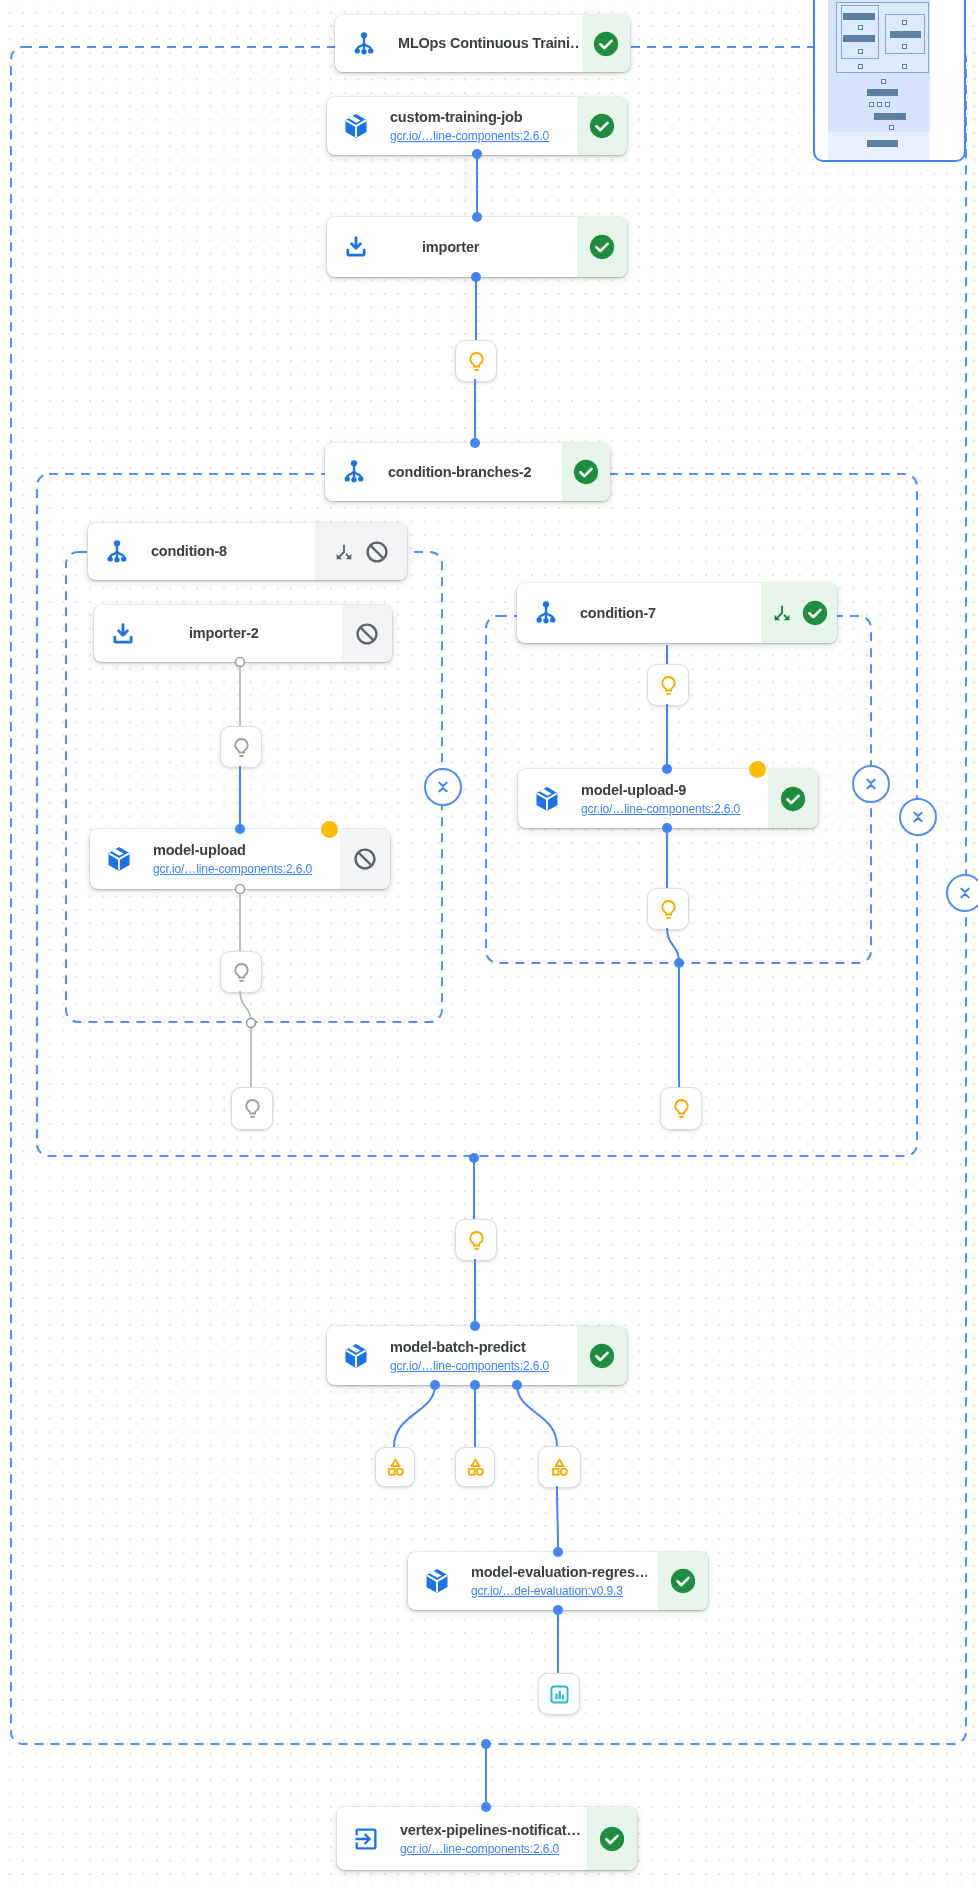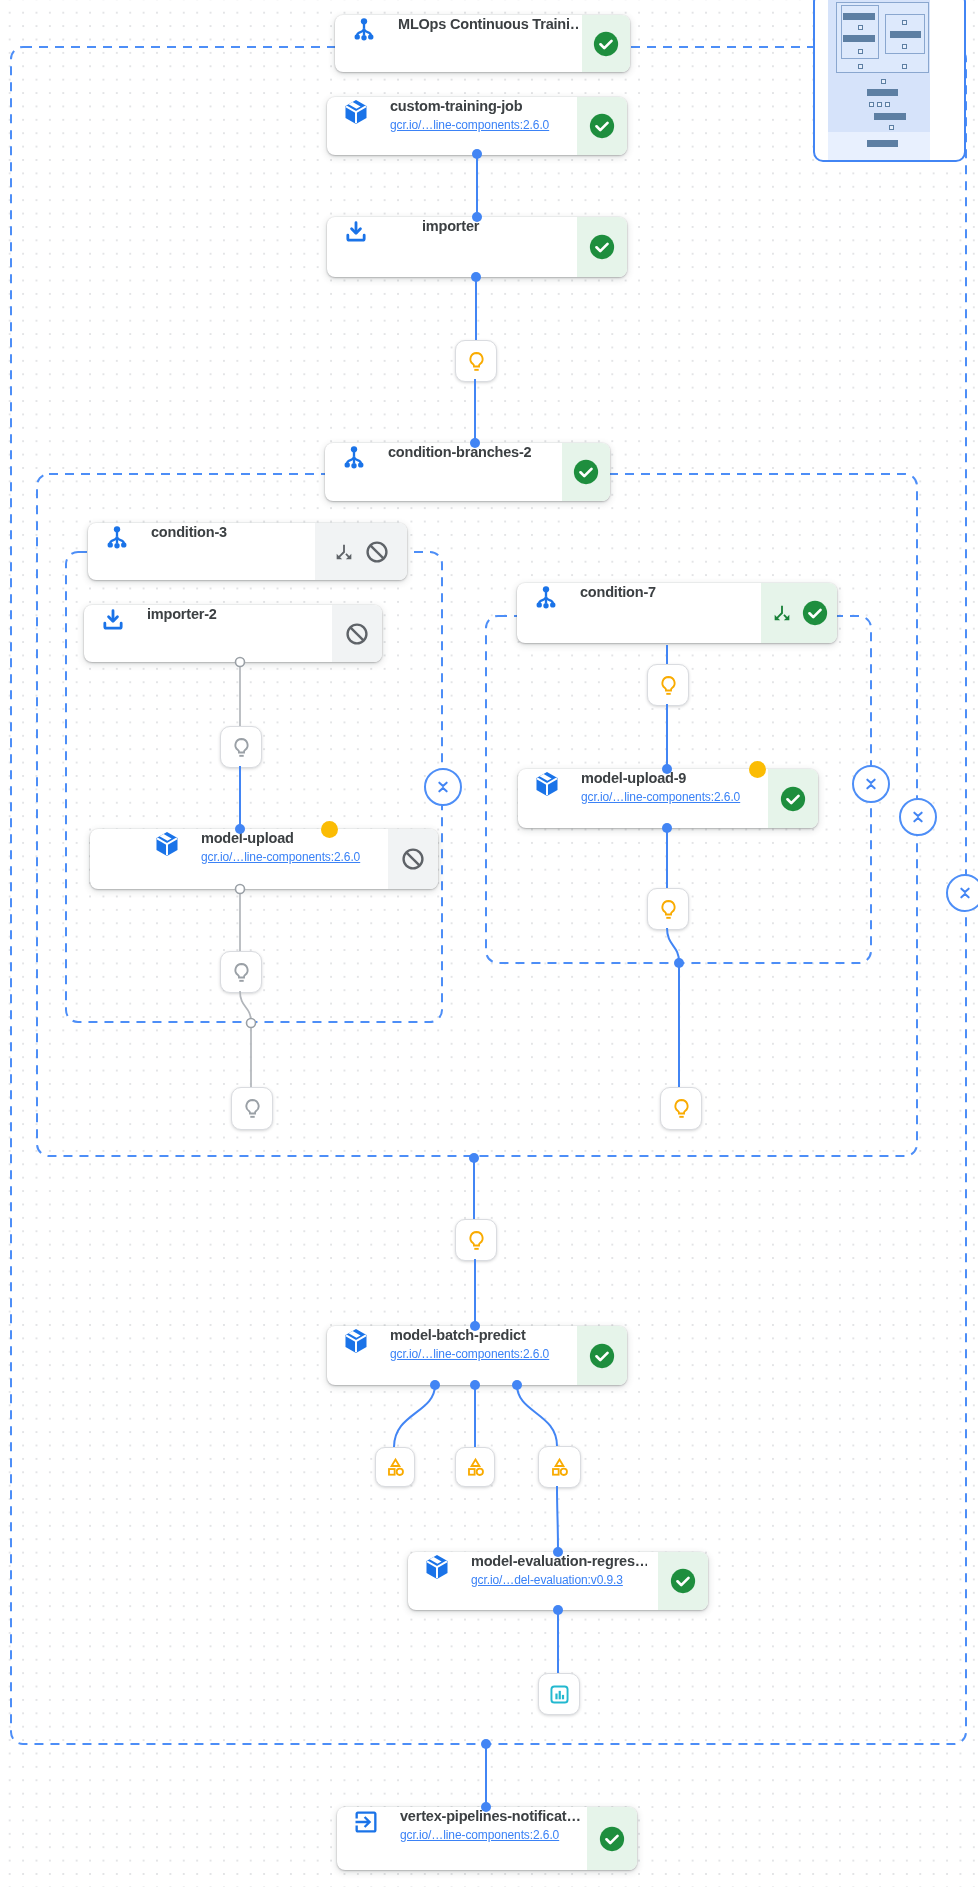--- a/index.html
+++ b/index.html
@@ -6,21 +6,21 @@
   body{width:978px;height:1887px;position:relative;overflow:hidden;background:#fff;
        font-family:"Liberation Sans",sans-serif;}
   .canvas{position:absolute;inset:0;
     background-image:radial-gradient(circle,#e3e4e6 1.4px,transparent 1.5px);
     background-size:13.4px 13.4px;background-position:3px 6px;}
   svg.layer{position:absolute;left:0;top:0;pointer-events:none;}
   #groups{z-index:1;}
   #edges{z-index:3;}
   .node{position:absolute;z-index:2;background:#fff;border-radius:8px;
     box-shadow:0 0 0 1px rgba(0,0,0,.03),0 1px 2px rgba(60,64,67,.3),0 2px 6px 1px rgba(60,64,67,.15);
-    display:flex;align-items:flex-start;}
+    display:flex;align-items:center;}
   .nicon{width:30px;height:30px;margin-left:14px;flex:0 0 auto;display:flex;align-items:center;justify-content:center;}
   .nicon svg{width:28px;height:28px;}
   .ntext{margin-left:19px;flex:1;min-width:0;overflow:hidden;}
   .ntitle{font-size:14.5px;font-weight:700;color:#3c4043;letter-spacing:-.2px;white-space:nowrap;overflow:hidden;line-height:19px;}
   .nsub{font-size:12px;color:#3b82f6;letter-spacing:-.1px;white-space:nowrap;overflow:hidden;line-height:16px;margin-top:1px;text-decoration:underline;}
   .nstatus{position:absolute;right:0;top:0;bottom:0;border-radius:0 8px 8px 0;
     display:flex;align-items:center;justify-content:center;gap:9px;}
   .nstatus.green{background:#e6f4ea;}
   .nstatus.gray{background:#f1f3f4;}
   .nstatus svg{display:block;}
@@ -191,49 +191,49 @@
   </div>
 </div>
 
 <div class="node" style="left:88px;top:523px;width:319px;height:57px;">
   <span class="nicon">
       <svg style="color:#1a73e8">
         <use href="#i-condition"></use>
       </svg>
     </span>
   <div class="ntext" style="margin-right:96px;">
-      <div class="ntitle">condition-3</div>
+      <div class="ntitle">condition-8</div>
     </div>
   <div class="nstatus gray" style="width:92px;">
     <svg width="22" height="22" style="color:#5f6368">
         <use href="#i-split"></use>
       </svg>
     <svg width="26" height="26" style="color:#5f6368">
         <use href="#i-blocked"></use>
       </svg>
   </div>
 </div>
 
-<div class="node" style="left:84px;top:605px;width:298px;height:57px;">
+<div class="node" style="left:94px;top:605px;width:298px;height:57px;gap:32px;">
   <span class="nicon">
       <svg style="color:#1a73e8">
         <use href="#i-import"></use>
       </svg>
     </span>
   <div class="ntext" style="margin-right:54px;">
       <div class="ntitle">importer-2</div>
     </div>
   <div class="nstatus gray" style="width:50px;">
     <svg width="26" height="26" style="color:#5f6368">
         <use href="#i-blocked"></use>
       </svg>
   </div>
 </div>
 
-<div class="node" style="left:90px;top:829px;width:300px;height:60px;padding-left:48px;">
+<div class="node" style="left:90px;top:829px;width:300px;height:60px;">
   <span class="nicon">
       <svg style="color:#1a73e8">
         <use href="#i-cube"></use>
       </svg>
     </span>
   <div class="ntext" style="margin-right:54px;">
     <div class="ntitle">model-upload</div>
     <div class="nsub">gcr.io/…line-components:2.6.0</div>
   </div>
   <div class="nstatus gray" style="width:50px;">

